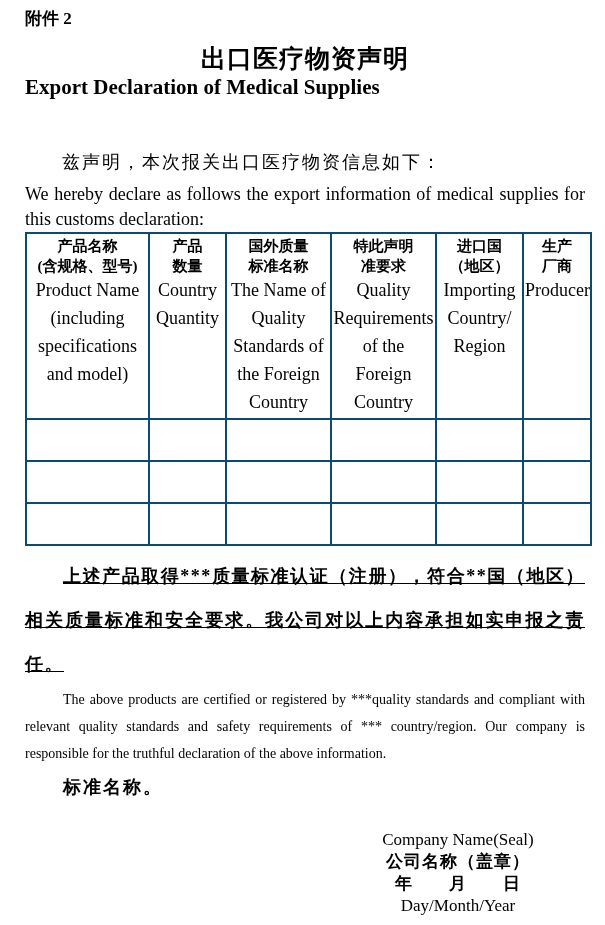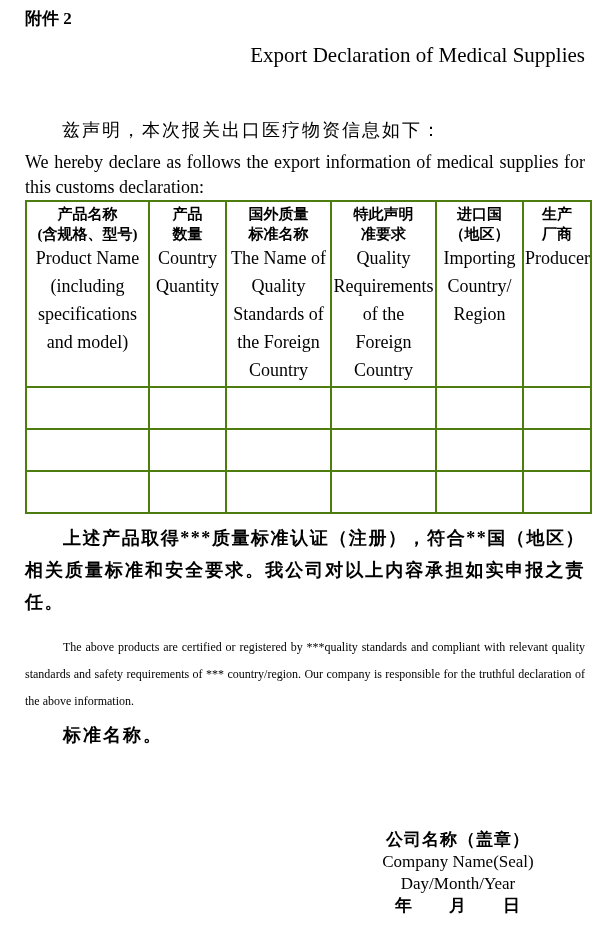--- a/index.html
+++ b/index.html
@@ -25,24 +25,24 @@
   }
   .title-zh {
     margin-top: 14px;
     text-align: center;
     font-size: 25px;
     font-weight: bold;
     line-height: 30px;
     letter-spacing: 1px;
   }
   .title-en {
-    margin-top: 12px;
-    text-align: right;
+    margin-top: 0;
+    text-align: left;
     font-size: 21px;
-    font-weight: normal;
+    font-weight: bold;
     line-height: 26px;
   }
   .intro-zh {
     margin-top: 50px;
     font-size: 18px;
     font-weight: normal;
     line-height: 24px;
     letter-spacing: 2px;
     text-indent: 37px;
   }
@@ -58,21 +58,21 @@
     width: 565px;
     margin-top: 0px;
   }
   table.decl-table col.c1 { width: 123px; }
   table.decl-table col.c2 { width: 77px; }
   table.decl-table col.c3 { width: 105px; }
   table.decl-table col.c4 { width: 105px; }
   table.decl-table col.c5 { width: 87px; }
   table.decl-table col.c6 { width: 68px; }
   table.decl-table th, table.decl-table td {
-    border: 2px solid #4d7c0f;
+    border: 2px solid #0c4a6e;
     padding: 0;
   }
   table.decl-table thead th {
     height: 140px;
     vertical-align: top;
     text-align: center;
     padding: 2px 1px;
     font-weight: normal;
   }
   .th-zh {
@@ -87,28 +87,29 @@
     font-size: 18px;
     line-height: 28px;
   }
   table.decl-table tbody td {
     height: 40px;
   }
   .decl-zh {
     margin-top: 8px;
     font-size: 18px;
     font-weight: bold;
-    line-height: 32px;
+    line-height: 44px;
     letter-spacing: 1.5px;
     text-align: justify;
     text-indent: 38px;
+    text-decoration: underline;
   }
   .decl-en {
-    margin-top: 16px;
-    font-size: 12px;
+    margin-top: 0px;
+    font-size: 14px;
     line-height: 27px;
     text-align: justify;
     text-indent: 38px;
   }
   .closing-zh {
     margin-top: 8px;
     font-size: 18px;
     font-weight: bold;
     line-height: 24px;
     letter-spacing: 2px;
@@ -130,20 +131,21 @@
     letter-spacing: 1px;
   }
 </style>
 </head>
 <body>
 
 <div class="page">
 
   <div class="attachment-label">附件 2</div>
 
+  <div class="title-zh">出口医疗物资声明</div>
 
   <div class="title-en">Export Declaration of Medical Supplies</div>
 
   <div class="intro-zh">兹声明，本次报关出口医疗物资信息如下：</div>
 
   <div class="intro-en">We hereby declare as follows the export information of medical supplies for this customs declaration:</div>
 
   <table class="decl-table">
     <colgroup>
       <col class="c1">
@@ -215,19 +217,19 @@
       </tbody>
   </table>
 
   <div class="decl-zh">上述产品取得***质量标准认证（注册），符合**国（地区）相关质量标准和安全要求。我公司对以上内容承担如实申报之责任。</div>
 
   <div class="decl-en">The above products are certified or registered by ***quality standards and compliant with relevant quality standards and safety requirements of *** country/region. Our company is responsible for the truthful declaration of the above information.</div>
 
   <div class="closing-zh">标准名称。</div>
 
   <div class="signature-block">
+    <div class="sig-line">Company Name(Seal)</div>
     <div class="sig-line sig-zh">公司名称（盖章）</div>
-    <div class="sig-line">Company Name(Seal)</div>
+    <div class="sig-line sig-zh">年　　月　　日</div>
     <div class="sig-line">Day/Month/Year</div>
-    <div class="sig-line sig-zh">年　　月　　日</div>
   </div>
 
 </div>
 
 </body></html>

